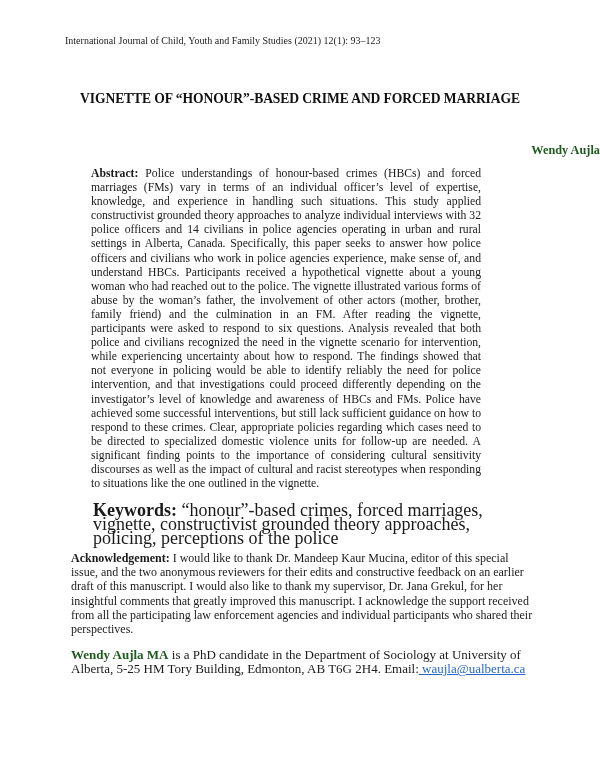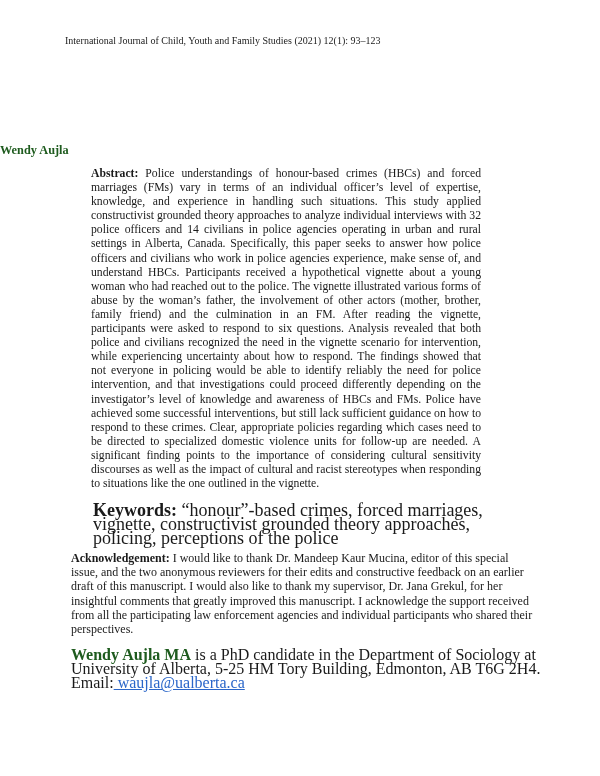--- a/index.html
+++ b/index.html
@@ -12,50 +12,51 @@
       position: absolute; left: 65px; top: 33px;
       font-size: 10px; line-height: 15px; color: #222;
     }
     .title {
       position: absolute; left: 0; width: 600px; top: 90px;
       text-align: center; font-weight: bold; font-size: 13.6px; line-height: 17px;
       color: #111; letter-spacing: -0.1px;
     }
     .author {
       position: absolute; left: 0; width: 600px; top: 143px;
-      text-align: left; font-weight: bold; font-size: 12.3px; color: #1e5b1e;
+      text-align: right; font-weight: bold; font-size: 12.3px; color: #1e5b1e;
     }
     .abstract {
       position: absolute; left: 91px; width: 390px; top: 167px;
       font-size: 11.7px; line-height: 14.1px; text-align: justify;
     }
     .keywords {
       position: absolute; left: 93px; width: 390px; top: 503px;
       font-size: 18px; line-height: 14.1px;
     }
     .ack {
       position: absolute; left: 71px; width: 462px; top: 551px;
       font-size: 12px; line-height: 14.2px;
     }
     .bio {
       position: absolute; left: 71px; width: 470px; top: 648px;
-      font-size: 16px; line-height: 14.2px;
+      font-size: 13px; line-height: 14.2px;
     }
     .label { font-weight: bold; }
     .green { color: #1e5b1e; font-weight: bold; }
     .link { color: #2a66c9; text-decoration: underline; }
   </style>
 </head>
 <body>
 
 <div class="header">
   <div>International Journal of Child, Youth and Family Studies (2021) 12(1): 93–123</div>
 </div>
 
 <div class="title">
+  <div>VIGNETTE OF “HONOUR”-BASED CRIME AND FORCED MARRIAGE</div>
 </div>
 
 <div class="author">Wendy Aujla</div>
 
 <div class="abstract"><span class="label">Abstract:</span><span> Police understandings of honour-based crimes (HBCs) and forced marriages (FMs) vary in terms of an individual officer’s level of expertise, knowledge, and experience in handling such situations. This study applied constructivist grounded theory approaches to analyze individual interviews with 32 police officers and 14 civilians in police agencies operating in urban and rural settings in Alberta, Canada. Specifically, this paper seeks to answer how police officers and civilians who work in police agencies experience, make sense of, and understand HBCs. Participants received a hypothetical vignette about a young woman who had reached out to the police. The vignette illustrated various forms of abuse by the woman’s father, the involvement of other actors (mother, brother, family friend) and the culmination in an FM. After reading the vignette, participants were asked to respond to six questions. Analysis revealed that both police and civilians recognized the need in the vignette scenario for intervention, while experiencing uncertainty about how to respond. The findings showed that not everyone in policing would be able to identify reliably the need for police intervention, and that investigations could proceed differently depending on the investigator’s level of knowledge and awareness of HBCs and FMs. Police have achieved some successful interventions, but still lack sufficient guidance on how to respond to these crimes. Clear, appropriate policies regarding which cases need to be directed to specialized domestic violence units for follow-up are needed. A significant finding points to the importance of considering cultural sensitivity discourses as well as the impact of cultural and racist stereotypes when responding to situations like the one outlined in the vignette.</span></div>
 
 <div class="keywords"><span class="label">Keywords:</span><span> “honour”-based crimes, forced marriages, vignette, constructivist grounded theory approaches, policing, perceptions of the police</span></div>
 
 <div class="ack"><span class="label">Acknowledgement:</span><span> I would like to thank Dr. Mandeep Kaur Mucina, editor of this special issue, and the two anonymous reviewers for their edits and constructive feedback on an earlier draft of this manuscript. I would also like to thank my supervisor, Dr. Jana Grekul, for her insightful comments that greatly improved this manuscript. I acknowledge the support received from all the participating law enforcement agencies and individual participants who shared their perspectives.</span></div>
 

